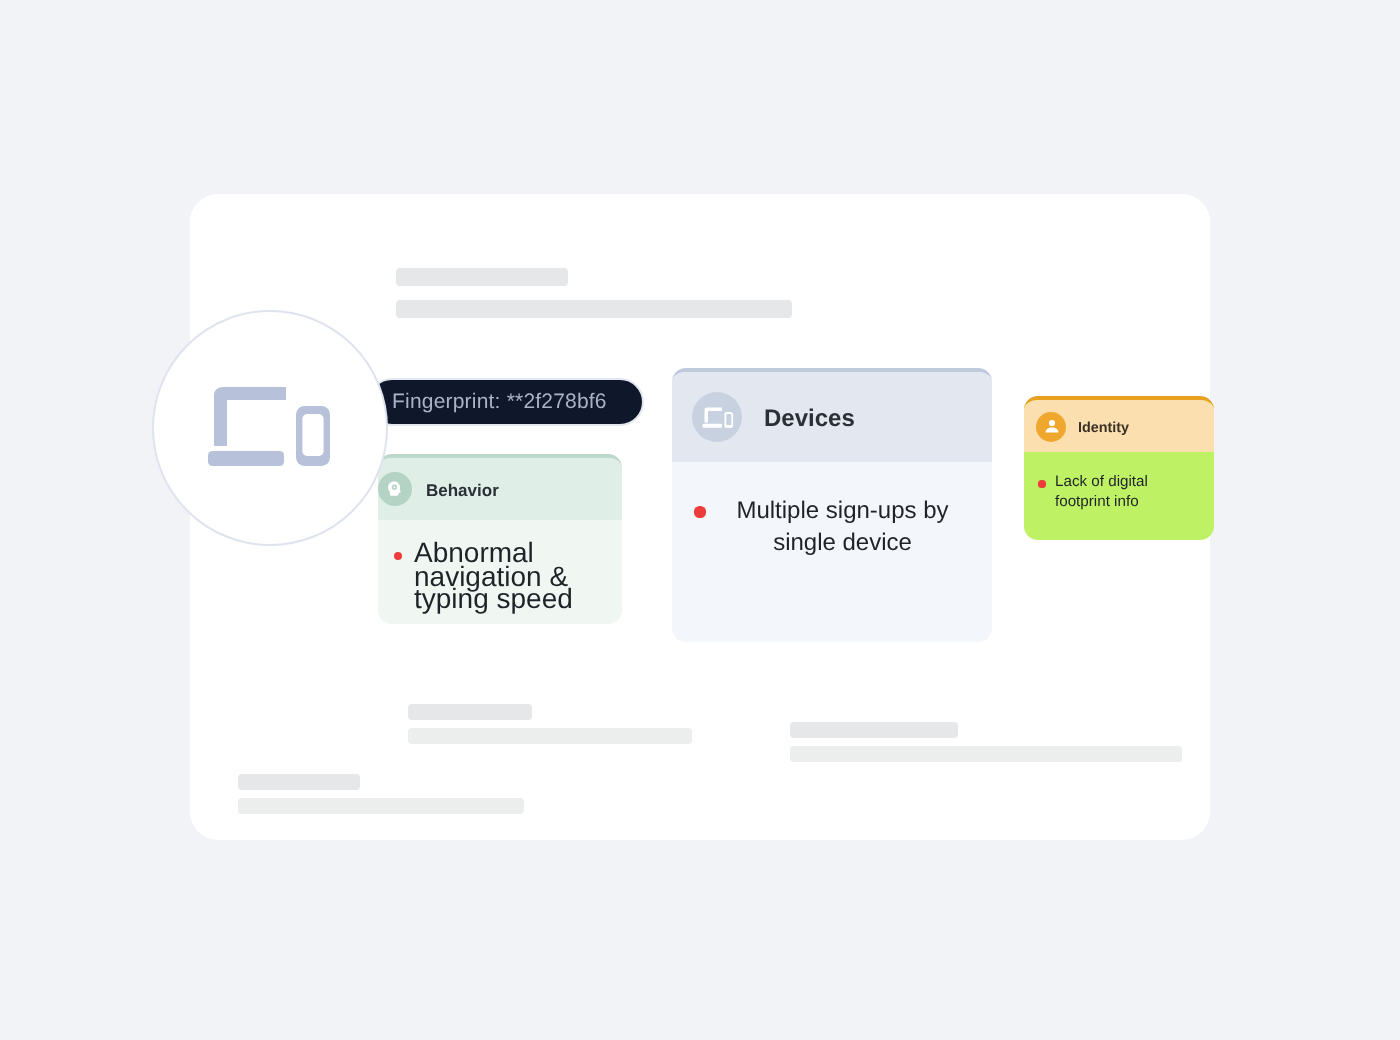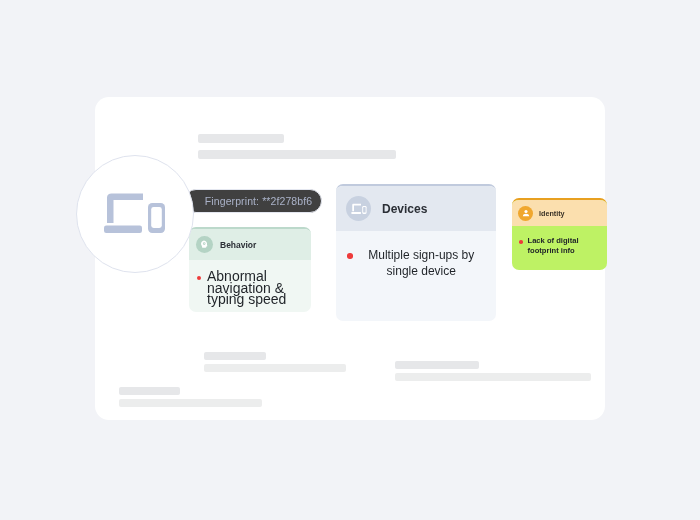--- a/index.html
+++ b/index.html
@@ -58,33 +58,32 @@
   }
   .lens svg { display: block; }
 
   
   .fingerprint-pill {
     position: absolute;
     left: 184px;
     top: 189px;
     width: 138px;
     height: 24px;
-    background: #404040;
+    background: #0f172a;
     border: 1px solid #e4e7f0;
     border-radius: 12px;
     box-sizing: border-box;
     display: flex;
     align-items: center;
     padding-left: 11px;
     font-size: 10.5px;
     color: #aab2c8;
     letter-spacing: 0.1px;
     white-space: nowrap;
     z-index: 5;
-    justify-content: center;
   }
 
   
   .card {
     position: absolute;
     border-radius: 7px;
     overflow: hidden;
     box-sizing: border-box;
   }
   .card .card-head {
@@ -120,21 +119,21 @@
     left: 189px;
     top: 227px;
     width: 122px;
     height: 85px;
     background: #f0f7f3;
     border-top: 2.5px solid #bcd9cb;
   }
   #card-behavior .card-head {
     height: 31px;
     background: #dfeee6;
-    padding-left: 7px;
+    padding-left: 0;
   }
   #card-behavior .badge {
     width: 17px; height: 17px;
     background: #b4d3c4;
   }
   #card-behavior .card-title { font-size: 8.5px; margin-left: 7px; }
   #card-behavior .card-body { padding: 11px 9px 0 8px; }
   #card-behavior .dot { width: 4px; height: 4px; margin-top: 4.5px; }
   #card-behavior .bullet-text {
     font-size: 14px; line-height: 11.5px; margin-left: 6px;
@@ -178,21 +177,21 @@
   #card-identity .card-head {
     height: 26px;
     background: #fbdfae;
     padding-left: 6px;
   }
   #card-identity .badge {
     width: 15px; height: 15px;
     background: #f0a72e;
   }
   #card-identity .card-title { font-size: 7.2px; margin-left: 6px; color: #3a3226; }
-  #card-identity .card-body { padding: 10px 8px 0 7px; font-weight: bold; }
+  #card-identity .card-body { padding: 10px 8px 0 7px; }
   #card-identity .dot { width: 3.5px; height: 3.5px; margin-top: 4px; }
   #card-identity .bullet-text {
     font-size: 7.6px; line-height: 10px; margin-left: 5px;
   }
 </style>
 </head>
 <body>
 
 <div id="stage">
 

